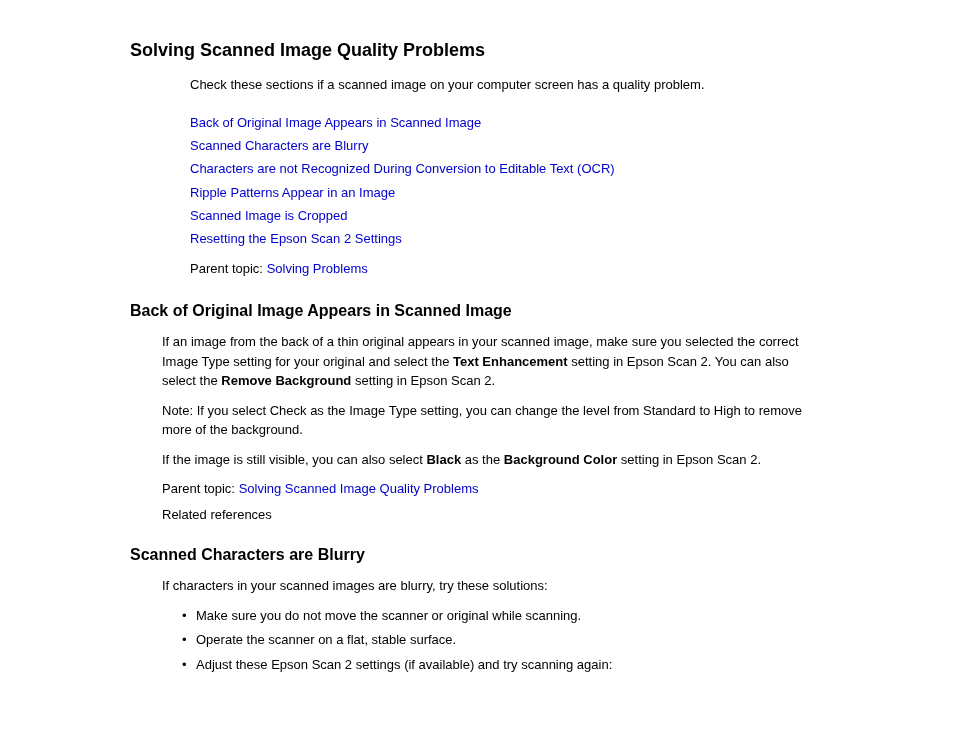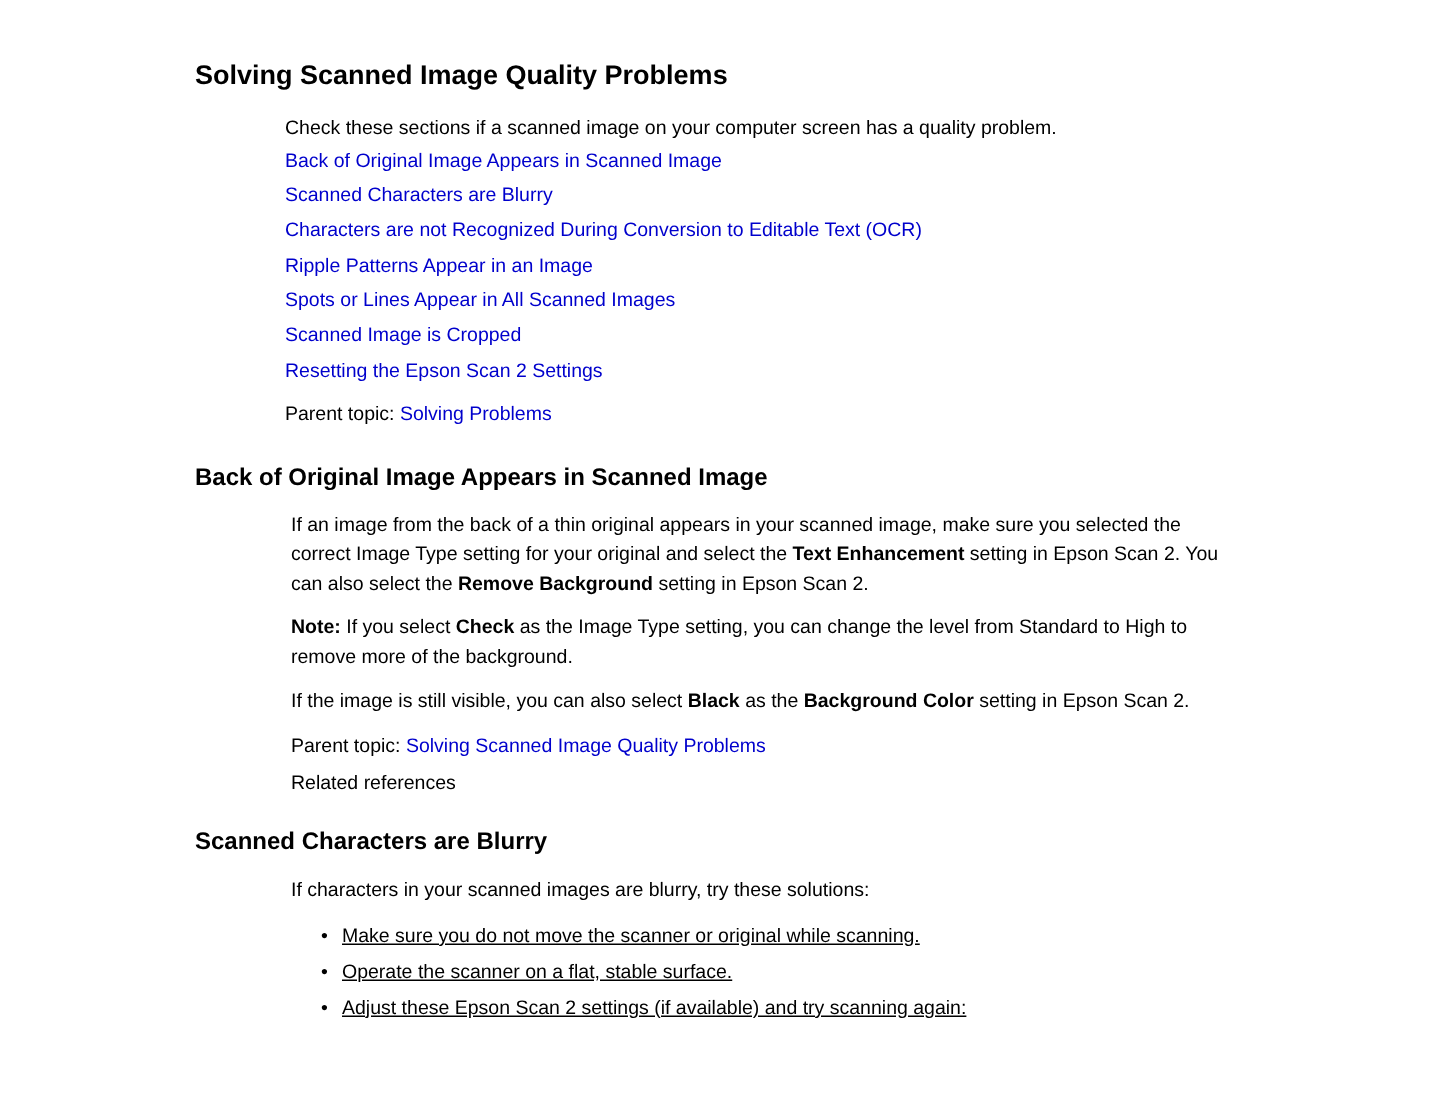--- a/index.html
+++ b/index.html
@@ -35,21 +35,21 @@
     h2.section-title {
       font-size: 16px;
       font-weight: bold;
       color: #000000;
       margin-bottom: 12px;
       margin-top: 24px;
     }
 
     .intro-text {
       margin-left: 60px;
-      margin-bottom: 0;
+      margin-bottom: 16px;
       line-height: 1.5;
     }
 
     .links-list {
       margin-left: 60px;
       margin-bottom: 8px;
     }
 
     .links-list a, a {
       color: #0000cc;
@@ -65,35 +65,35 @@
       margin-top: 8px;
       margin-bottom: 8px;
       line-height: 1.5;
     }
 
     .parent-topic-line strong {
       font-weight: normal;
     }
 
     .section-body {
-      margin-left: 64px;
+      margin-left: 32px;
     }
 
     .section-body p {
       line-height: 1.5;
       margin-bottom: 10px;
     }
 
     .section-body .note {
       margin-bottom: 10px;
       line-height: 1.5;
     }
 
     .section-body .note strong {
-      font-weight: bold;
+      font-weight: normal;
     }
 
     .related-refs-label {
       font-weight: normal;
       margin-bottom: 4px;
     }
 
     .related-refs-links div {
       line-height: 1.8;
     }
@@ -101,21 +101,20 @@
     .bullet-list {
       margin-left: 20px;
       line-height: 1.7;
     }
 
     .bullet-list li {
       list-style: none;
       position: relative;
       padding-left: 14px;
       margin-bottom: 2px;
-      text-decoration: underline;
     }
 
     .bullet-list li::before {
       content: "•";
       position: absolute;
       left: 0;
     }
 
     .divider-section {
       margin-bottom: 16px;
@@ -128,21 +127,20 @@
 
   <h1 class="main-title">Solving Scanned Image Quality Problems</h1>
 
   <p class="intro-text">Check these sections if a scanned image on your computer screen has a quality problem.</p>
 
   <div class="links-list">
     <div><a href="#back-original">Back of Original Image Appears in Scanned Image</a></div>
     <div><a href="#scanned-chars">Scanned Characters are Blurry</a></div>
     <div><a href="#ocr">Characters are not Recognized During Conversion to Editable Text (OCR)</a></div>
     <div><a href="#ripple">Ripple Patterns Appear in an Image</a></div>
-    <div><a href="#spots">Spots or Lines Appear in All Scanned Images</a></div>
     <div><a href="#cropped">Scanned Image is Cropped</a></div>
     <div><a href="#reset">Resetting the Epson Scan 2 Settings</a></div>
   </div>
 
   <div class="parent-topic-line">
     <strong>Parent topic:</strong>
     <a href="#solving">Solving Problems</a>
   </div>
 
   <div class="divider-section" id="back-original">

